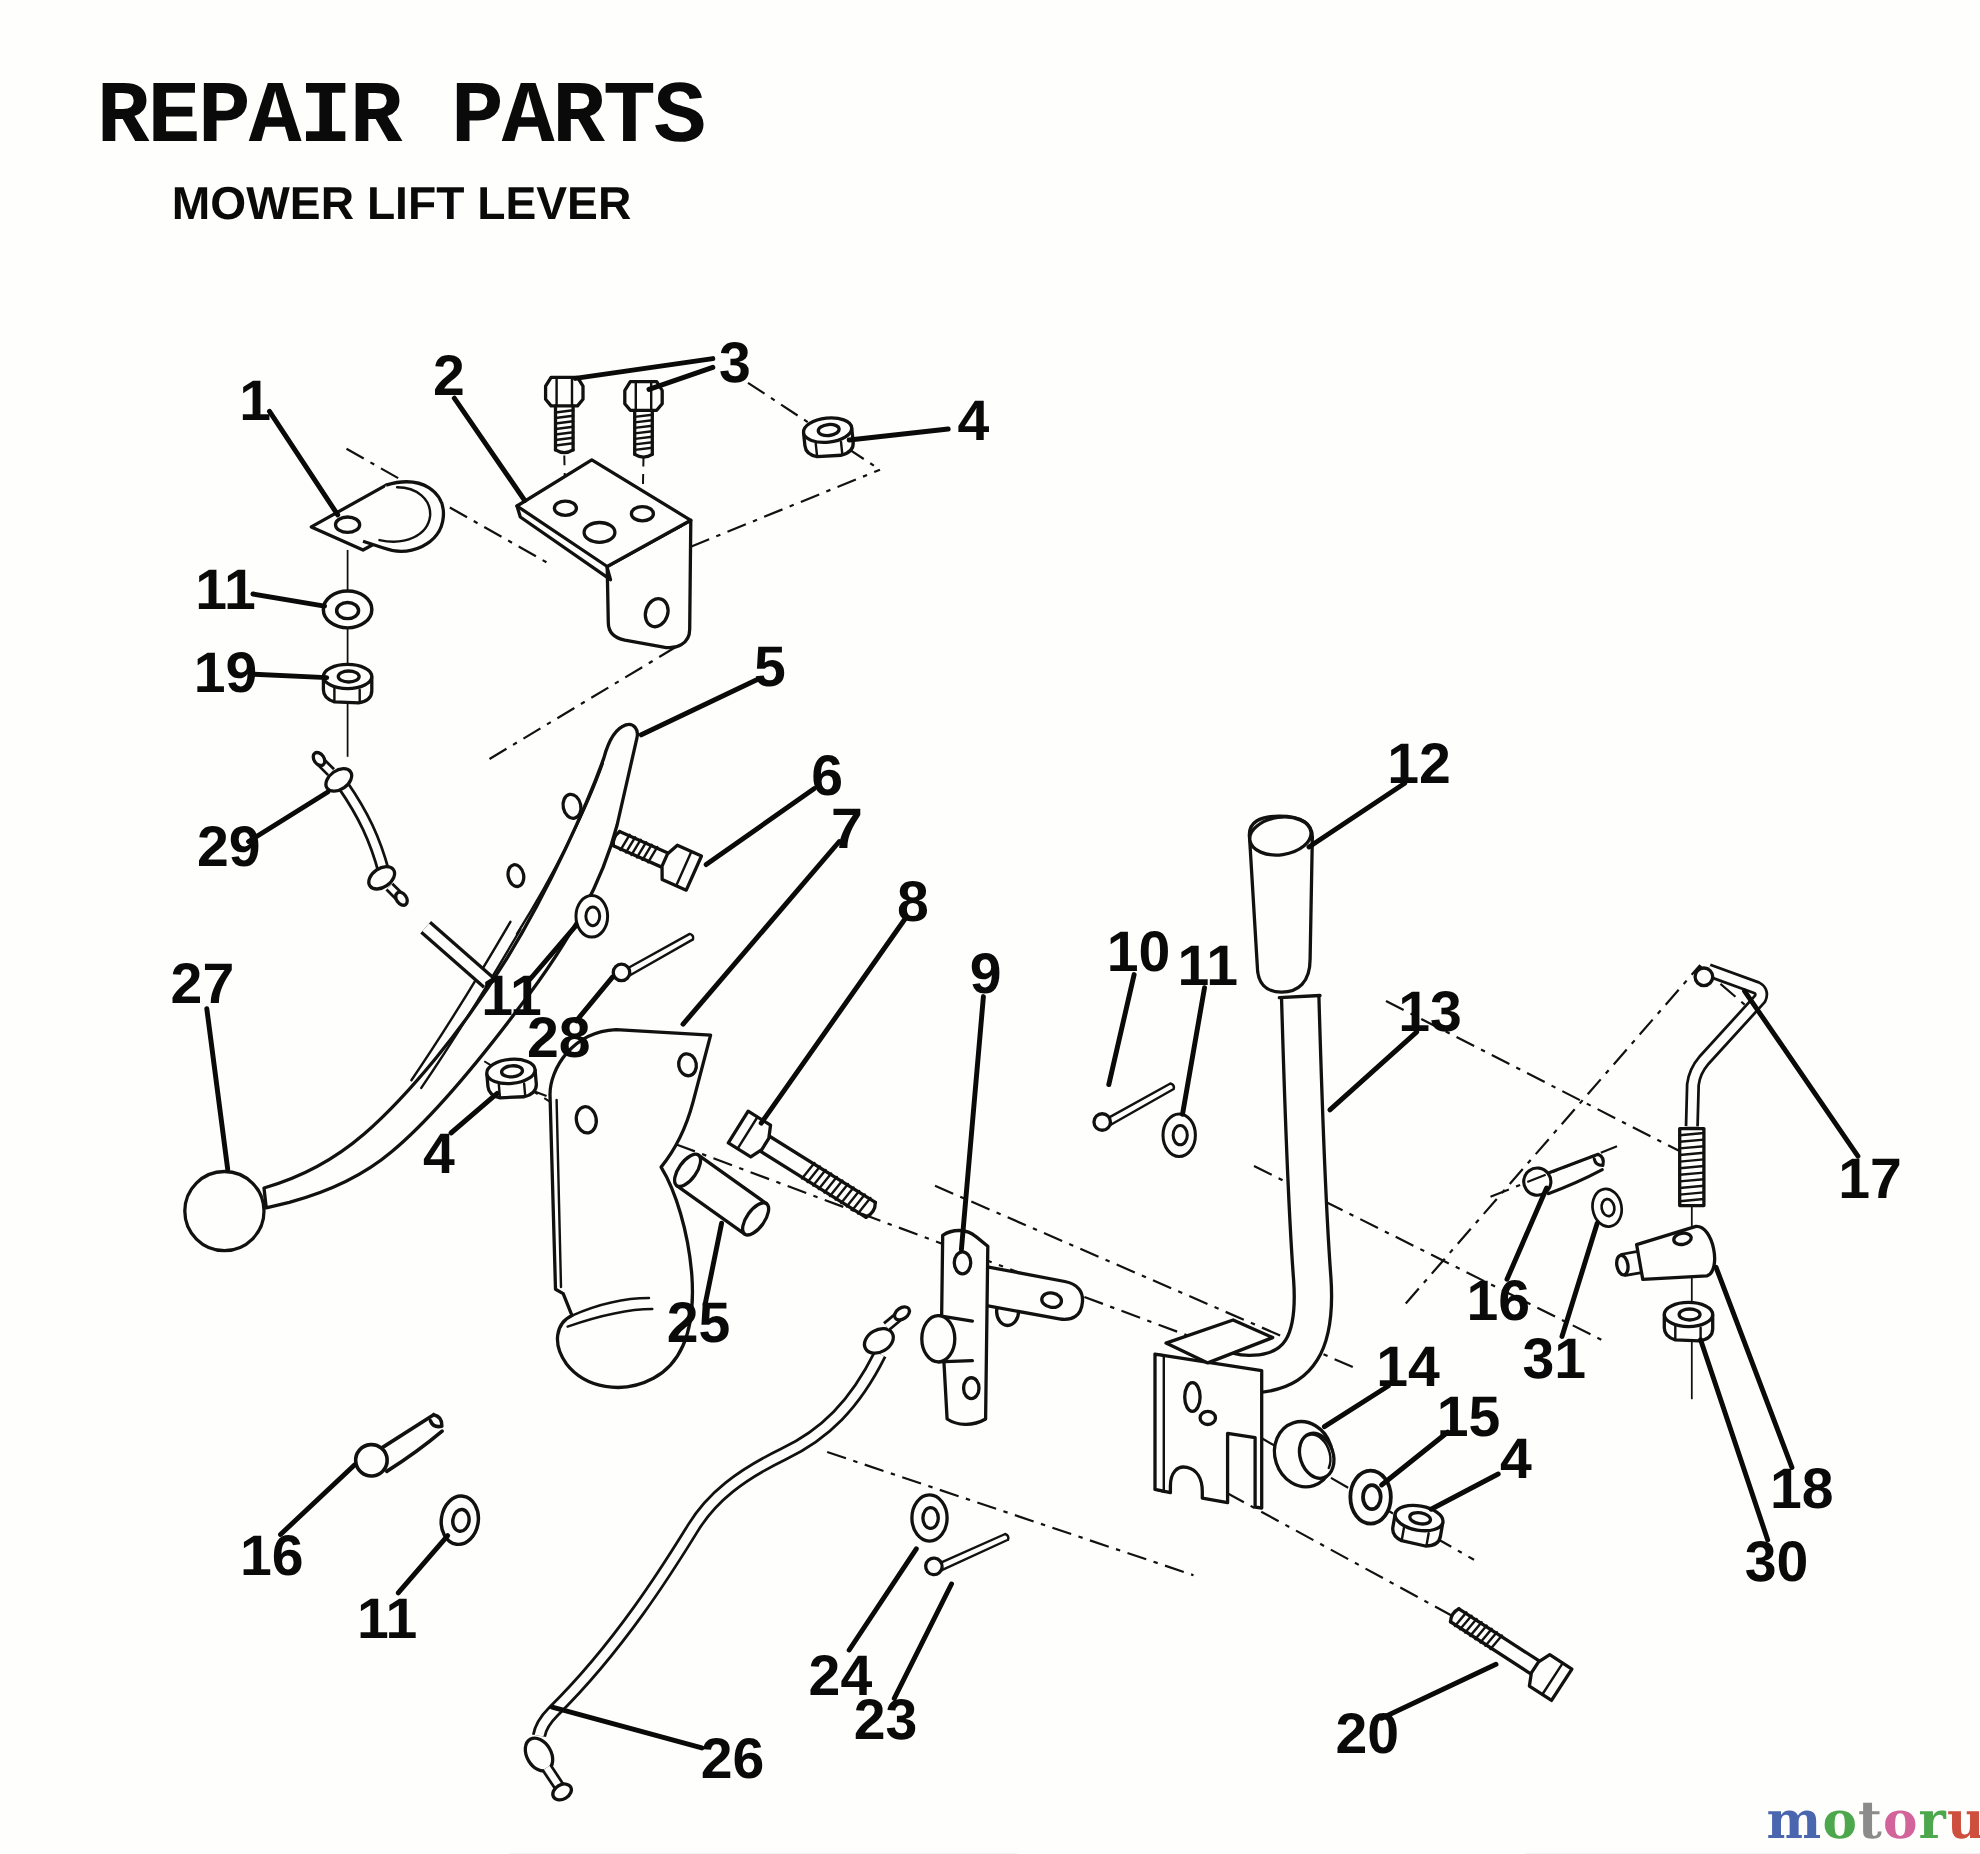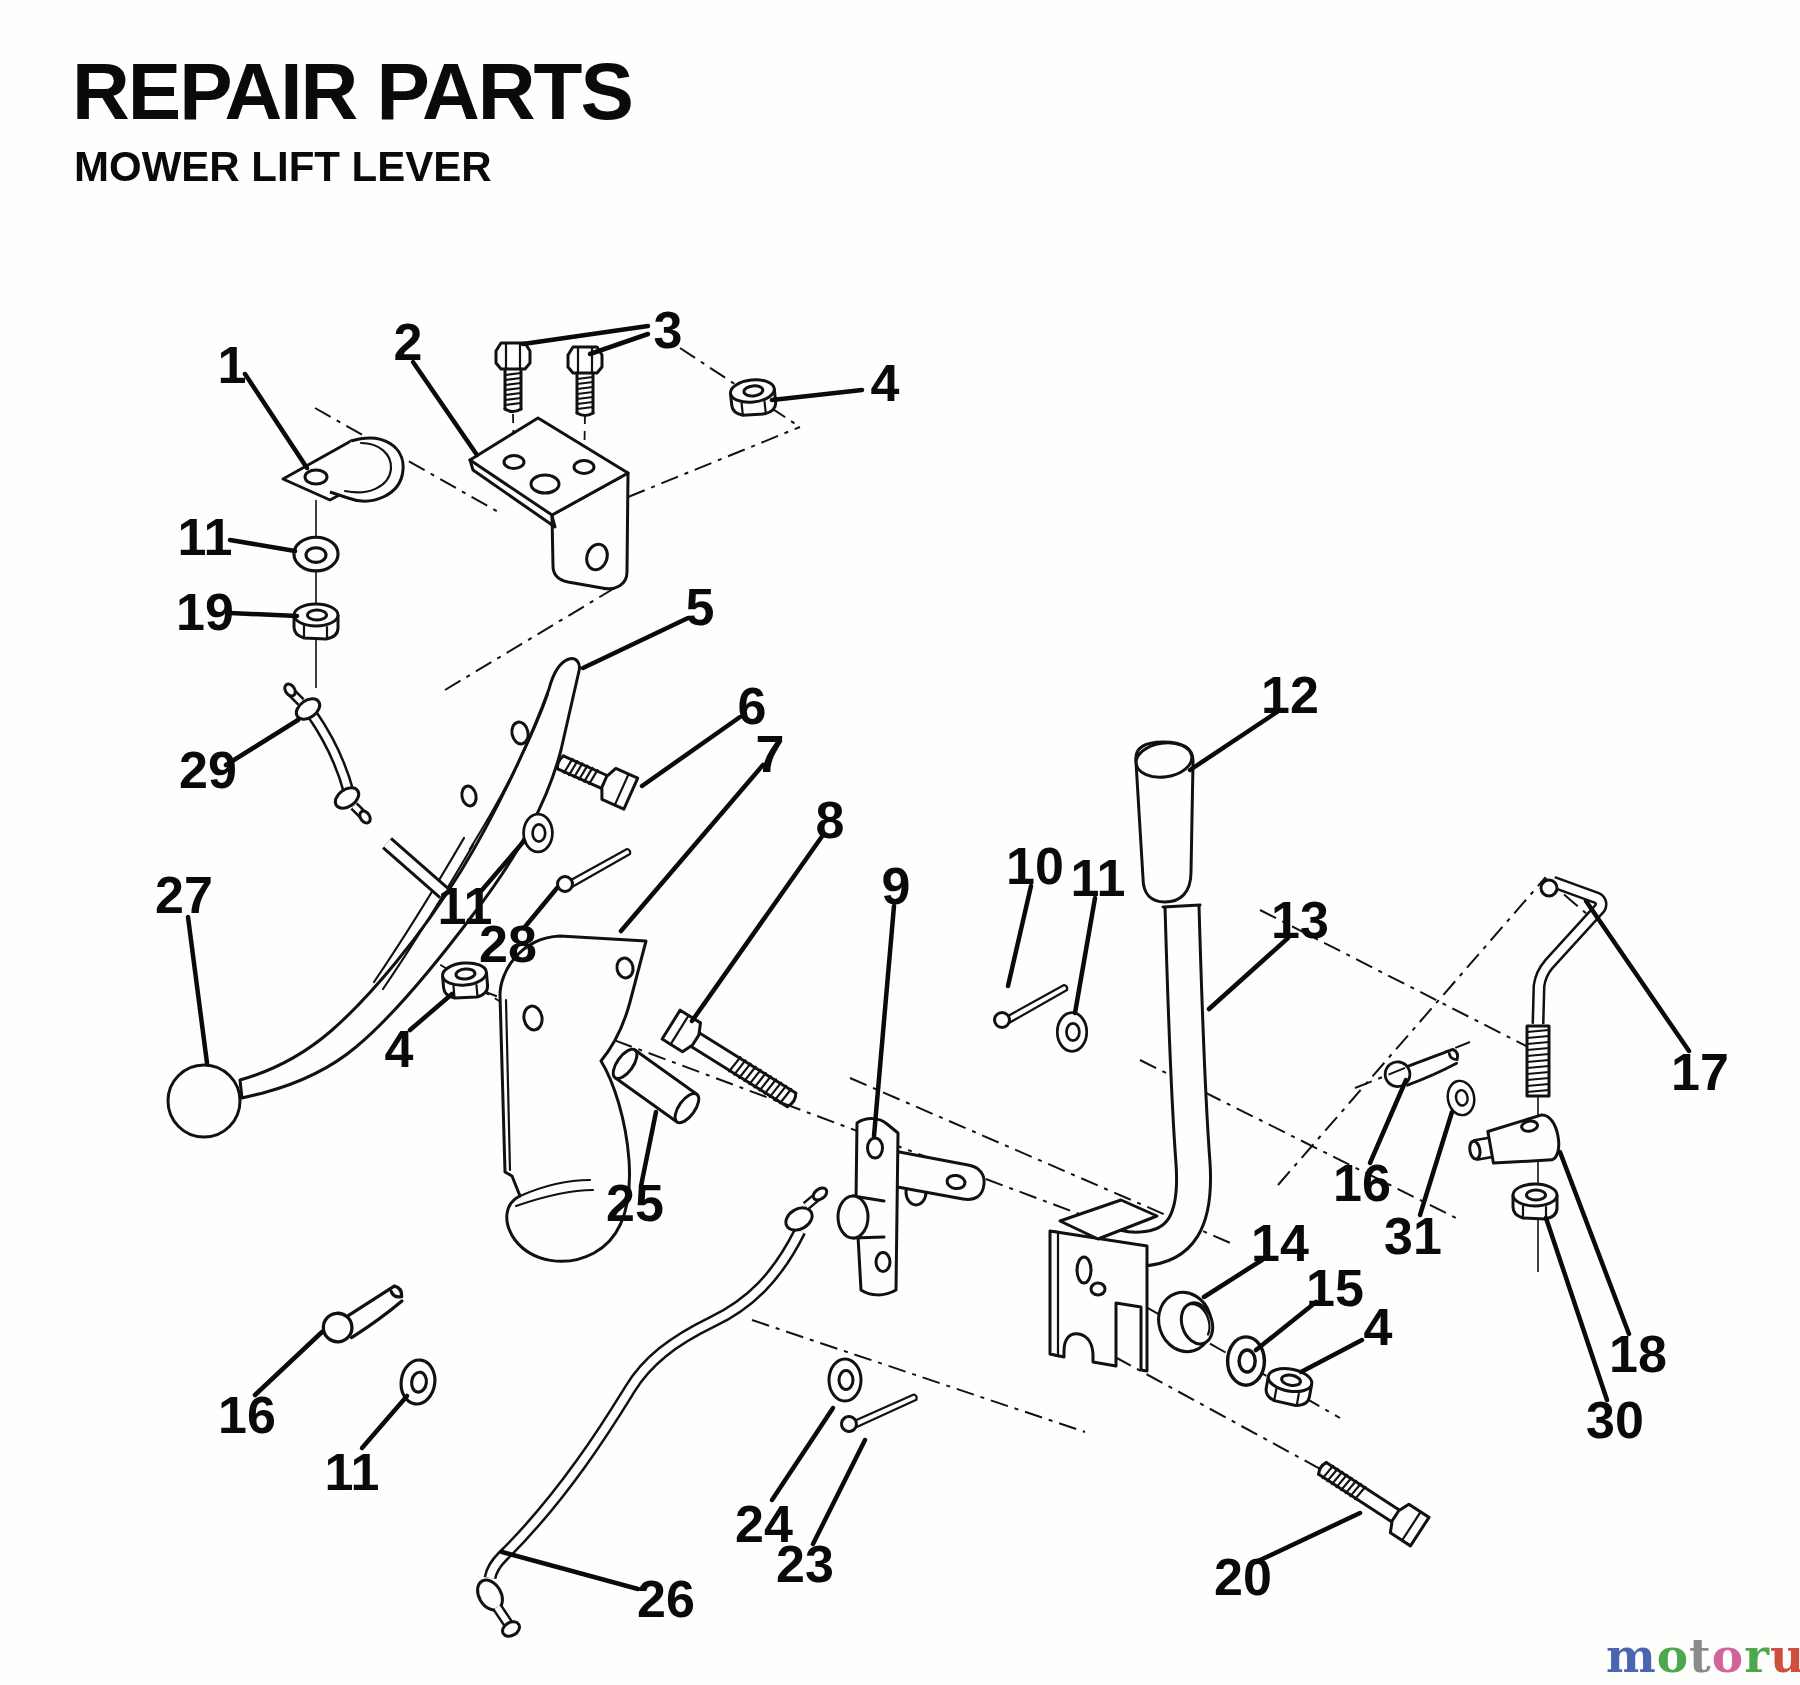--- a/index.html
+++ b/index.html
@@ -1,20 +1,20 @@
 <!DOCTYPE html>
 <html><head>
 <meta charset="utf-8">
 <style>
   html,body{margin:0;padding:0;background:#e8e8e8;}
   .stage{position:relative;width:1800px;height:1685px;background:#fefefc;overflow:hidden;
          font-family:"Liberation Sans",sans-serif;}
   .title-block{position:absolute;left:72px;top:52px;color:#0a0a0a;}
-  .title-block h1{margin:0;font-size:80px;font-weight:700;letter-spacing:-2px;line-height:1.0;}
-  .title-block h2{margin:14px 0 0 2px;font-size:42px;font-weight:700;letter-spacing:0;line-height:1.0;}
+  .title-block h1{margin:16px;font-size:80px;font-weight:700;letter-spacing:-2px;line-height:1.0;font-family:Liberation Mono, monospace;}
+  .title-block h2{margin:14px 0 0 2px;font-size:42px;font-weight:700;letter-spacing:0;line-height:1.0;text-align:center;}
   svg#diagram{position:absolute;left:0;top:0;width:1800px;height:1685px;}
 
   
   .ln   {stroke:#111;stroke-width:3;fill:none;stroke-linecap:round;stroke-linejoin:round;}
   .lnf  {stroke:#111;stroke-width:3;fill:#fefefc;stroke-linejoin:round;}
   .ln2  {stroke:#111;stroke-width:2.2;fill:none;stroke-linecap:round;}
   .dashdot{stroke:#111;stroke-width:2;fill:none;stroke-dasharray:18 7 4 7;}
   .thin {stroke:#111;stroke-width:1.6;fill:none;}
   .thindash{stroke:#111;stroke-width:1.8;fill:none;stroke-dasharray:9 7;}
   .tube-o{stroke:#111;fill:none;stroke-linecap:butt;stroke-linejoin:round;}

